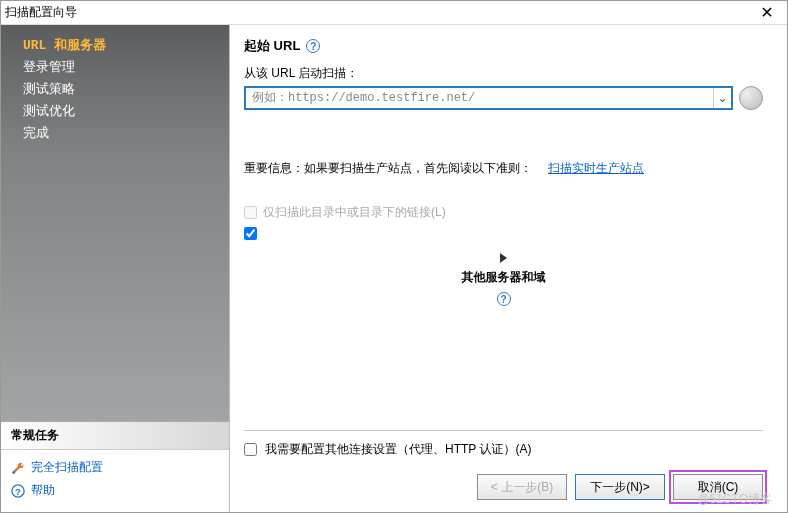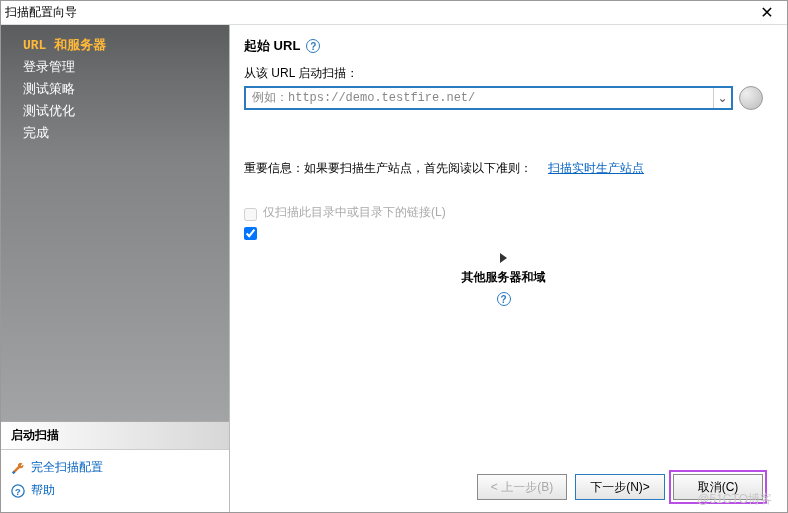--- a/index.html
+++ b/index.html
@@ -25,21 +25,21 @@
     .url-row { display: flex; align-items: center; gap: 6px; margin-top: 4px; }
     .url-input { flex: 1; height: 24px; border: 2px solid #2a7ac0; display: flex; align-items: center; position: relative; background: #fff; }
     .url-input input { flex: 1; border: none; outline: none; font-family: "Courier New", monospace; font-size: 12px; padding: 0 6px; }
     .url-input input::placeholder { color: #888; }
     .url-drop { width: 18px; text-align: center; color: #555; cursor: pointer; border-left: 1px solid #ccc; height: 100%; display: flex; align-items: center; justify-content: center; }
     .go-btn { width: 24px; height: 24px; border-radius: 50%; background: radial-gradient(circle at 30% 30%, #eee, #bbb); border: 1px solid #999; cursor: pointer; }
     .info-row { margin-top: 50px; display: flex; align-items: flex-start; gap: 16px; }
     .info-label { color: #000; }
     .link { color: #0563c1; text-decoration: underline; cursor: pointer; }
     .checks { margin-top: 24px; }
-    .check-row { display: flex; align-items: flex-end; gap: 6px; padding: 3px 0; }
+    .check-row { display: flex; align-items: center; gap: 6px; padding: 3px 0; }
     .check-row.disabled { color: #aaa; }
     .check-row input[type=checkbox] { width: 13px; height: 13px; }
     .expand-row { margin-top: 10px; font-weight: bold; display: flex; align-items: center; gap: 6px; cursor: pointer; flex-direction: column; }
     .tri { width: 0; height: 0; border-top: 5px solid transparent; border-bottom: 5px solid transparent; border-left: 7px solid #333; }
     .spacer { flex: 1; }
     .conn-row { border-top: 1px solid #ccc; padding: 10px 0; display: flex; align-items: center; gap: 8px; }
     .footer { display: flex; align-items: center; justify-content: flex-end; gap: 8px; padding: 6px 0 2px 0; }
     .btn { min-width: 90px; height: 26px; border: 1px solid #8a8a8a; background: linear-gradient(to bottom, #fcfcfc, #e5e5e5); display: inline-flex; align-items: center; justify-content: center; font-size: 12px; cursor: pointer; padding: 0 10px; }
     .btn.disabled { color: #aaa; cursor: default; }
     .btn.highlight { border: 1px solid #2a7ac0; }
@@ -57,21 +57,21 @@
   <div class="body">
     <div class="sidebar">
       <div class="nav">
         <div class="nav-item active">URL 和服务器</div>
         <div class="nav-item">登录管理</div>
         <div class="nav-item">测试策略</div>
         <div class="nav-item">测试优化</div>
         <div class="nav-item">完成</div>
       </div>
       <div class="nav-flex"></div>
-      <div class="tasks-head">启动扫描</div>
+      <div class="tasks-head">常规任务</div>
       <div class="tasks-body">
         <div class="task-row">
           <span class="ico">
             <svg viewBox="0 0 16 16" width="14" height="14">
                 <path fill="#d97a2b" d="M13 3l-2 2 1 1 2-2a3 3 0 01-4 4L4 14l-2-2 6-6a3 3 0 015-3z"></path>
                 <path fill="#2a7ac0" d="M3 11l2 2-2 2-2-2z"></path>
               </svg>
           </span>
           <span>完全扫描配置</span>
         </div>
@@ -117,20 +117,24 @@
       </div>
 
       <div class="expand-row">
         <span class="tri"></span>
         <span>其他服务器和域</span>
         <span class="help-icon">?</span>
       </div>
 
       <div class="spacer"></div>
 
+      <div class="conn-row">
+        <input type="checkbox" style="">
+        <span>我需要配置其他连接设置（代理、HTTP 认证）(A)</span>
+      </div>
 
       <div class="footer">
         <button class="btn disabled">&lt; 上一步(B)</button>
         <button class="btn highlight">下一步(N)&gt;</button>
         <button class="btn cancel-hl">取消(C)</button>
       </div>
     </div>
   </div>
   <div class="watermark">@51CTO博客</div>
 </div>

